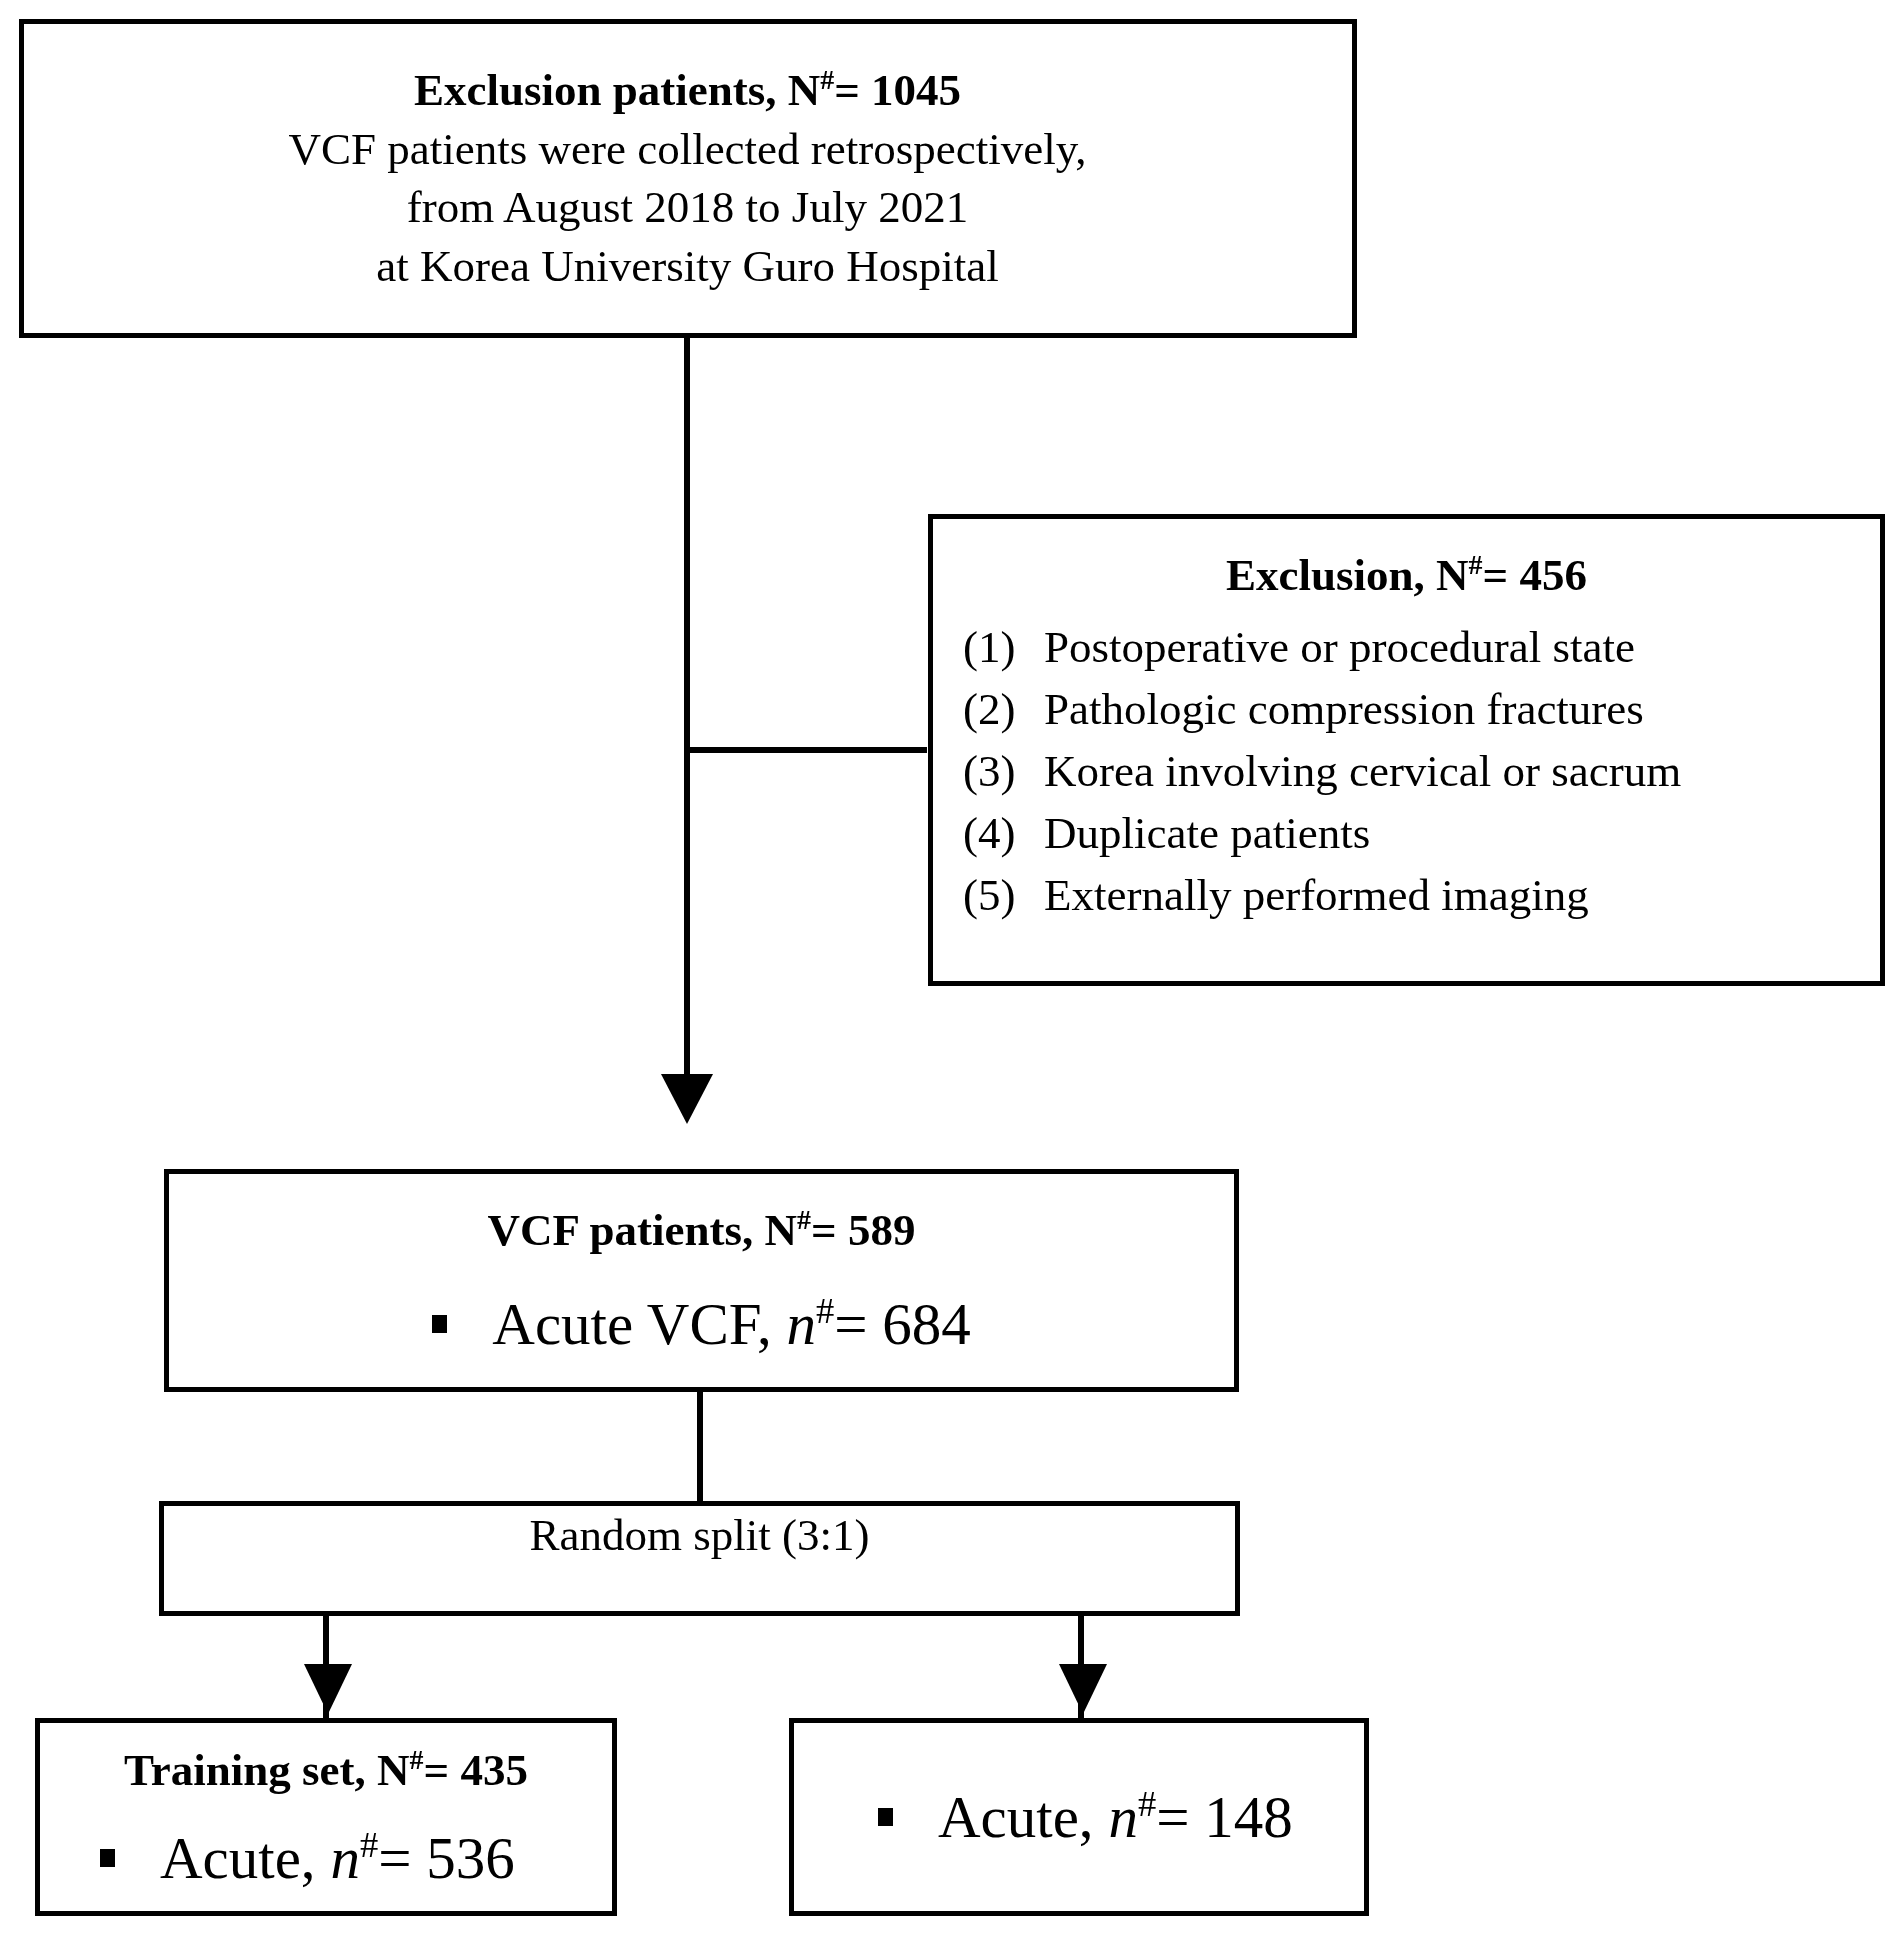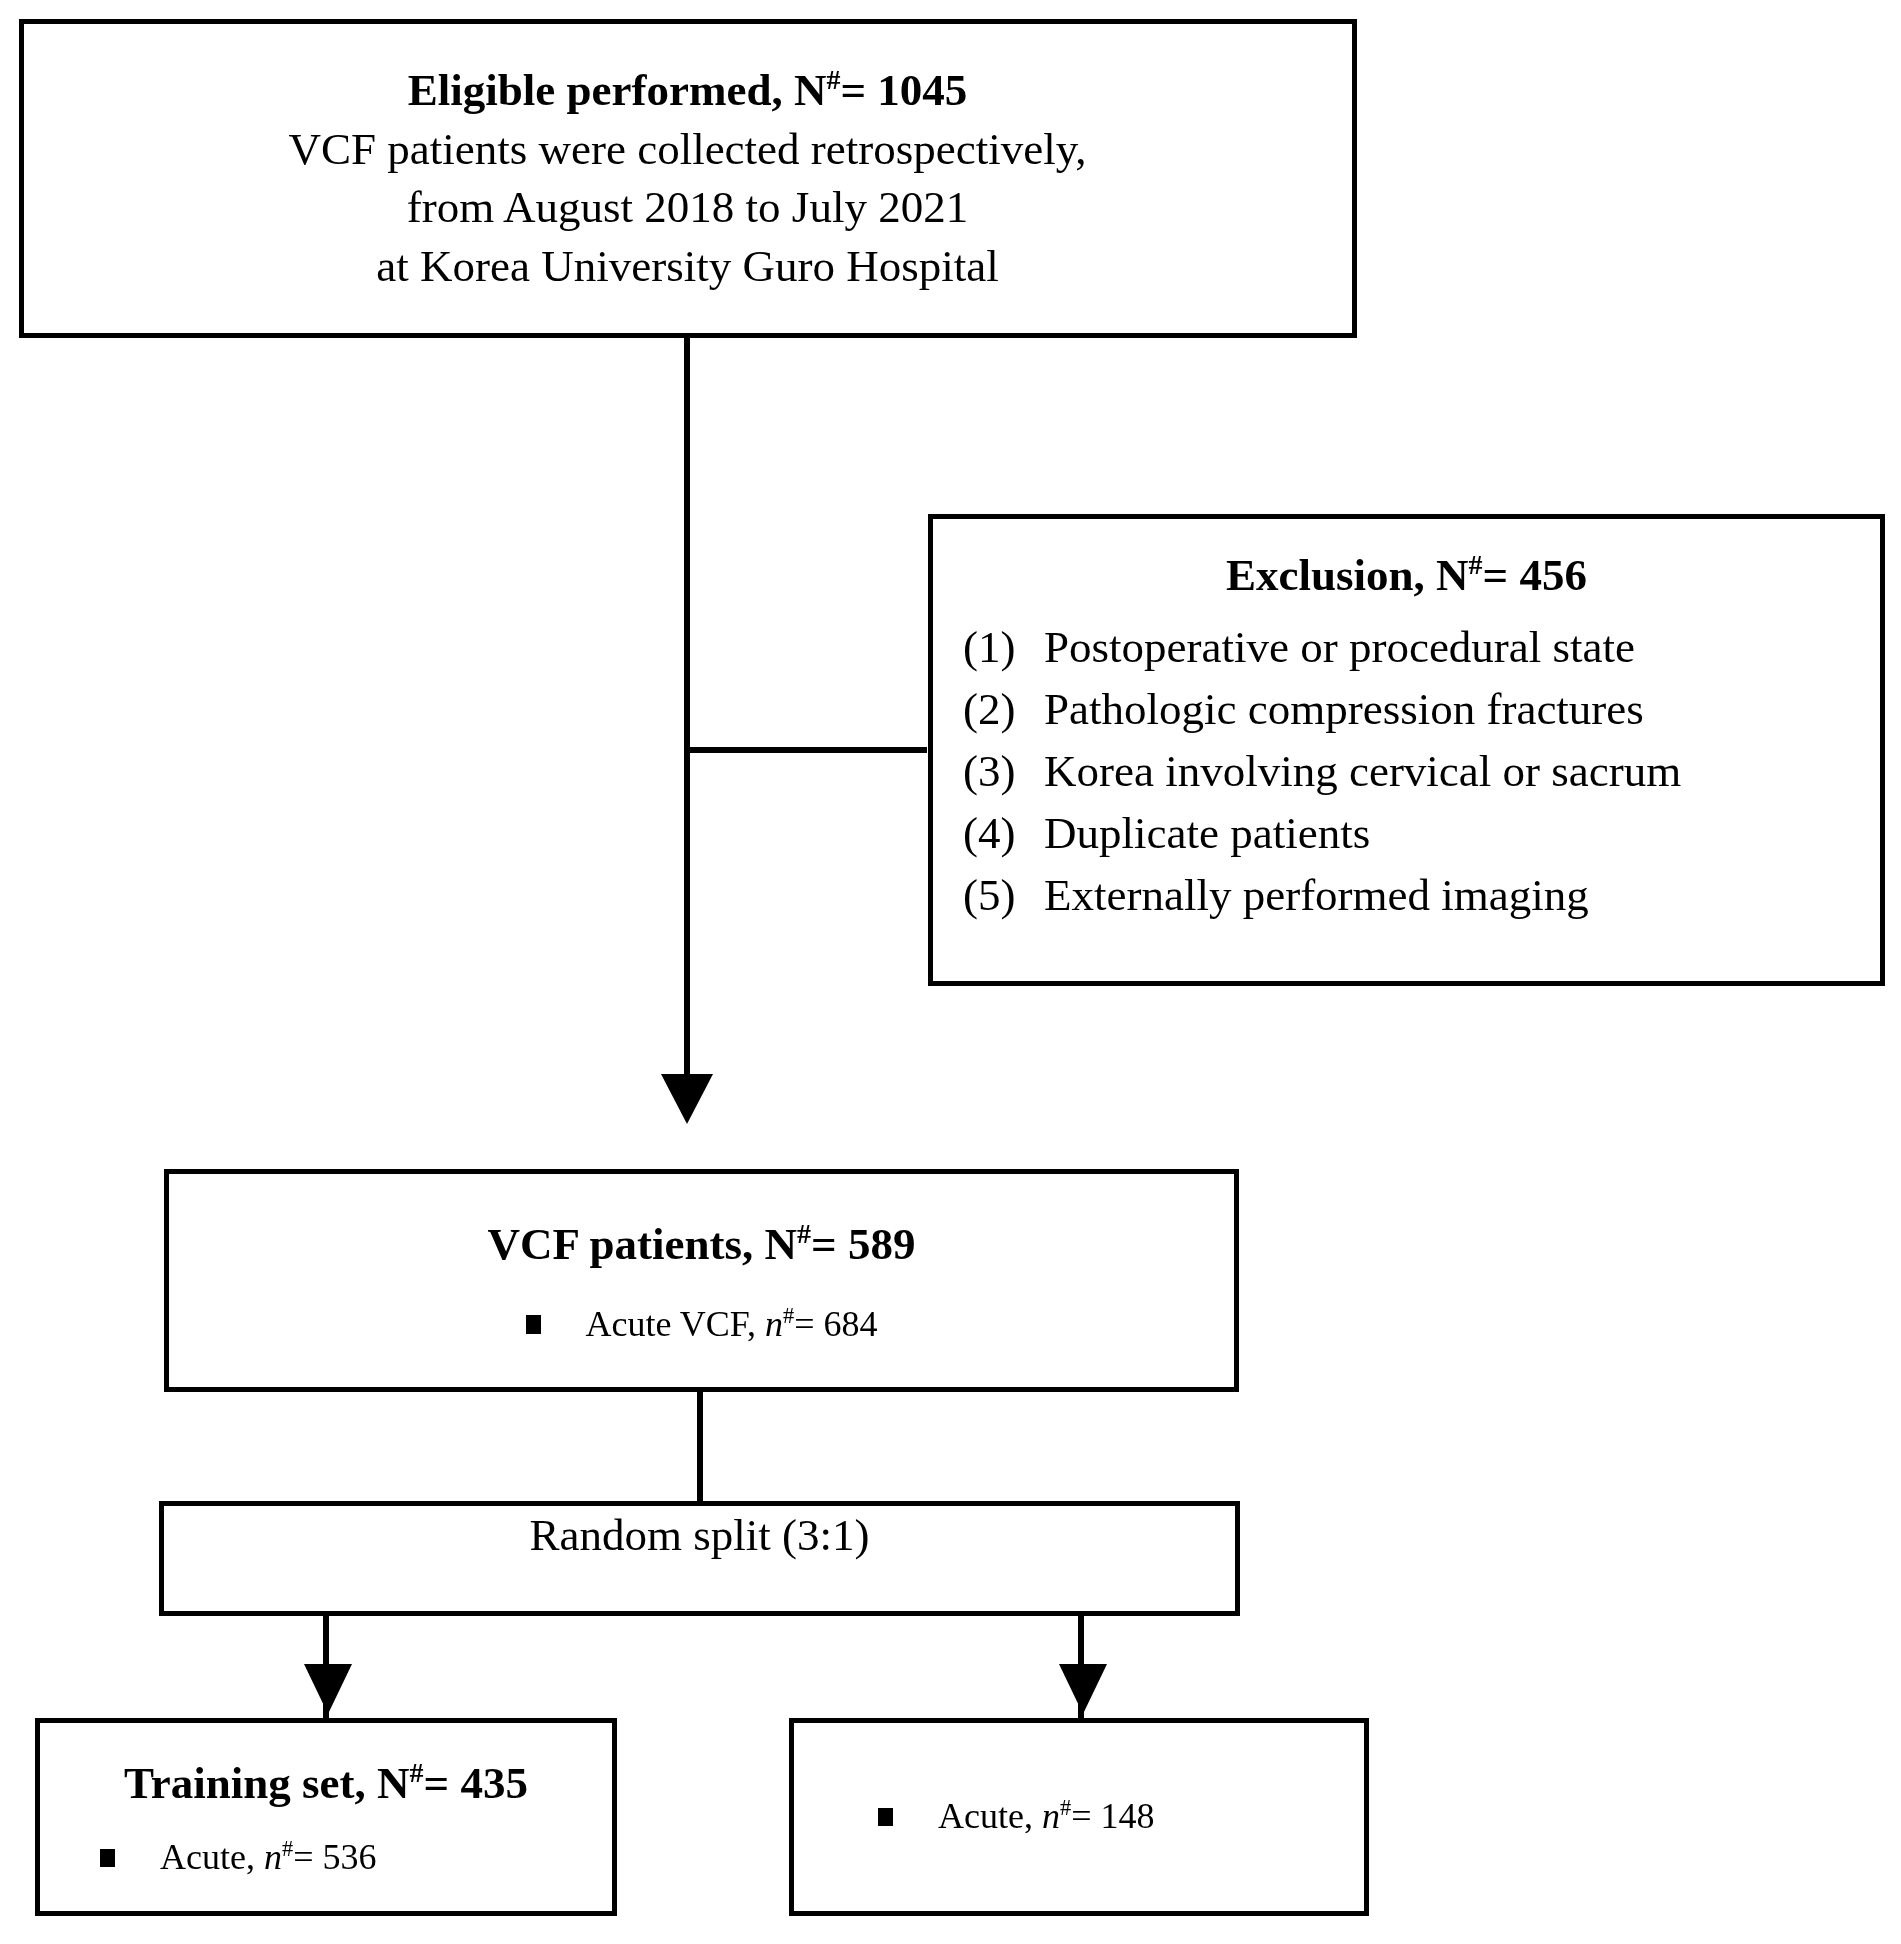--- a/index.html
+++ b/index.html
@@ -82,21 +82,21 @@
   #node-vcf {
     left: 164px; top: 1169px; width: 1075px; height: 223px;
     padding: 5px 0;
   }
   #node-vcf .line-title { margin-bottom: 29px; }
 
   .bullet-row {
     display: flex;
     align-items: center;
     justify-content: center;
-    font-size: 36px;
+    font-size: 59px;
     line-height: 1.2;
     white-space: nowrap;
   }
   .bullet-sq {
     width: 15px;
     height: 18.5px;
     background: #000000;
     display: inline-block;
     margin-right: 45px;
     flex: 0 0 auto;
@@ -165,21 +165,21 @@
     border-right: 24px solid transparent;
     border-top: 50px solid #000000;
   }
 </style>
 </head>
 <body>
 
 <div id="canvas">
 
   <div class="node" id="node-eligible">
-    <div class="line-title"><span>Eligible performed, N</span><sup class="hash">#</sup><span>= 1045</span></div>
+    <div class="line-title"><span>Exclusion patients, N</span><sup class="hash">#</sup><span>= 1045</span></div>
     <div class="line-body">VCF patients were collected retrospectively,</div>
     <div class="line-body">from August 2018 to July 2021</div>
     <div class="line-body">at Korea University Guro Hospital</div>
   </div>
 
   <div class="conn vline" id="conn-elig-down"></div>
   <div class="conn hline" id="conn-excl-branch"></div>
   <div id="arrow-to-vcf"></div>
 
   <div class="node" id="node-exclusion">

